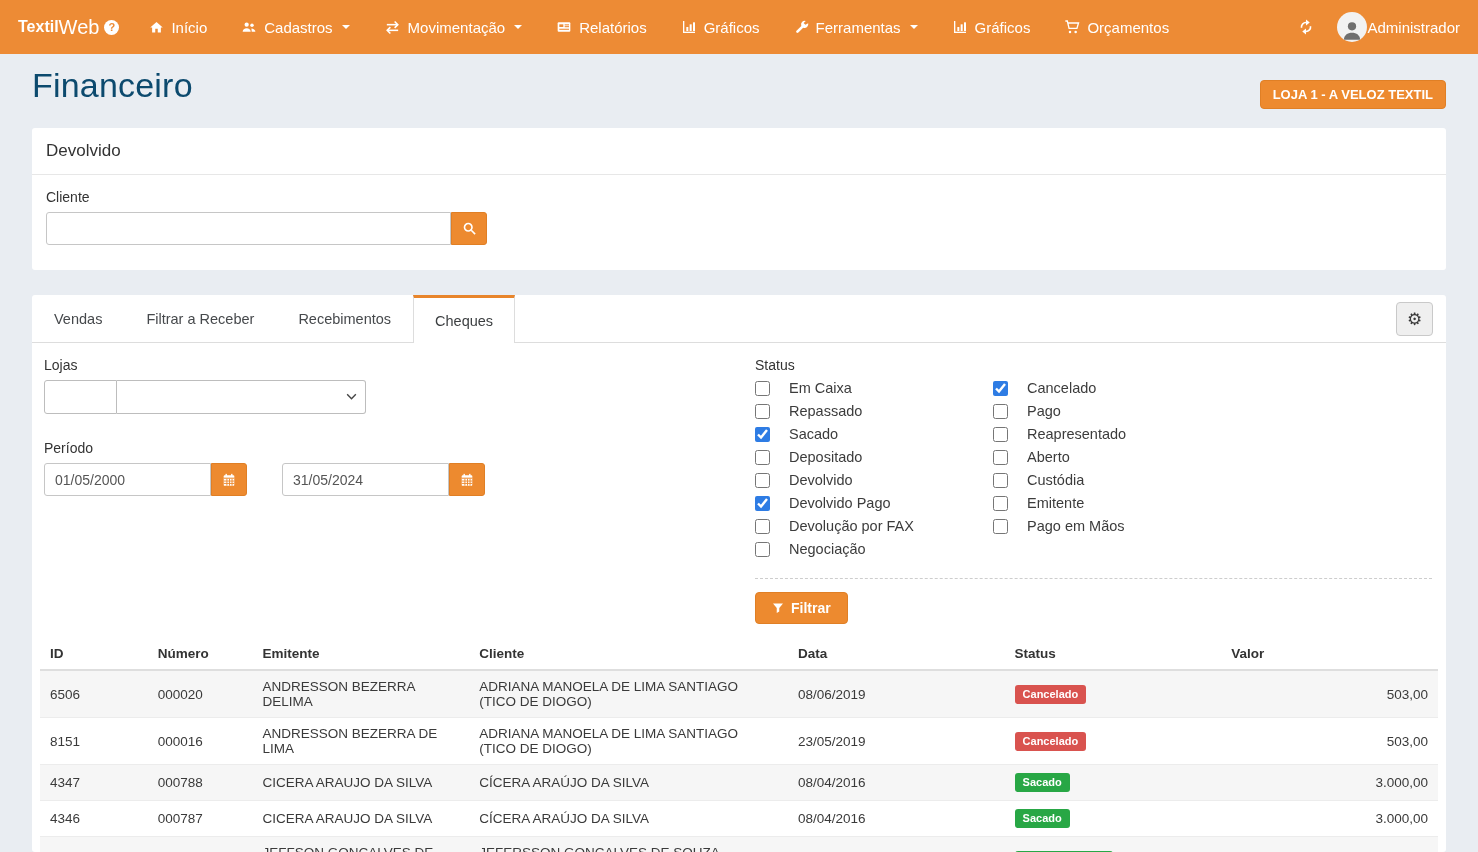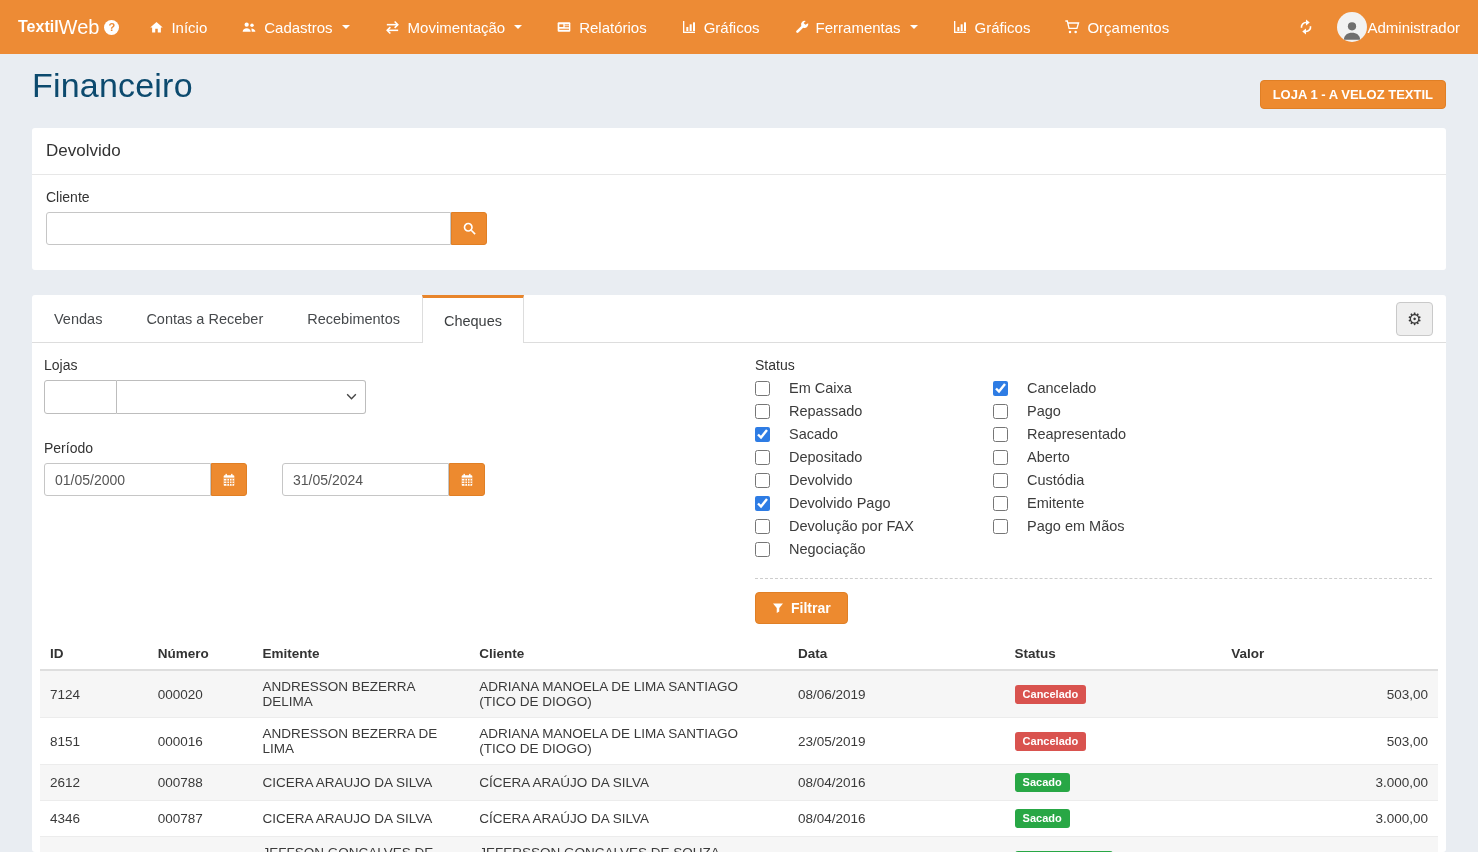--- a/index.html
+++ b/index.html
@@ -237,21 +237,21 @@
             </svg>
           </span>
       </div>
     </div>
   </div>
 </div>
 
 <div class="card card-tabs">
   <div class="tab-row">
     <div class="tab">Vendas</div>
-    <div class="tab">Contas a Receber</div>
+    <div class="tab">Filtrar a Receber</div>
     <div class="tab">Recebimentos</div>
     <div class="tab active">Cheques</div>
     <div class="gear-btn">
         <span>⚙</span>
       </div>
   </div>
 
   <div class="filter-area">
     <div class="filter-left">
       <div class="field-label">Lojas</div>
@@ -403,39 +403,39 @@
           <th class="col-num">Número</th>
           <th class="col-emit">Emitente</th>
           <th class="col-cli">Cliente</th>
           <th class="col-data">Data</th>
           <th class="col-status">Status</th>
           <th class="col-valor">Valor</th>
         </tr>
       </thead>
       <tbody>
         <tr>
-          <td>7124</td>
+          <td>6506</td>
           <td>000020</td>
           <td>ANDRESSON BEZERRA DELIMA</td>
           <td>ADRIANA MANOELA DE LIMA SANTIAGO (TICO DE DIOGO)</td>
           <td>08/06/2019</td>
           <td><span class="badge badge-danger">Cancelado</span></td>
           <td class="valor">503,00</td>
         </tr>
         <tr>
           <td>8151</td>
           <td>000016</td>
           <td>ANDRESSON BEZERRA DE LIMA</td>
           <td>ADRIANA MANOELA DE LIMA SANTIAGO (TICO DE DIOGO)</td>
           <td>23/05/2019</td>
           <td><span class="badge badge-danger">Cancelado</span></td>
           <td class="valor">503,00</td>
         </tr>
         <tr>
-          <td>2612</td>
+          <td>4347</td>
           <td>000788</td>
           <td>CICERA ARAUJO DA SILVA</td>
           <td>CÍCERA ARAÚJO DA SILVA</td>
           <td>08/04/2016</td>
           <td><span class="badge badge-success">Sacado</span></td>
           <td class="valor">3.000,00</td>
         </tr>
         <tr>
           <td>4346</td>
           <td>000787</td>

